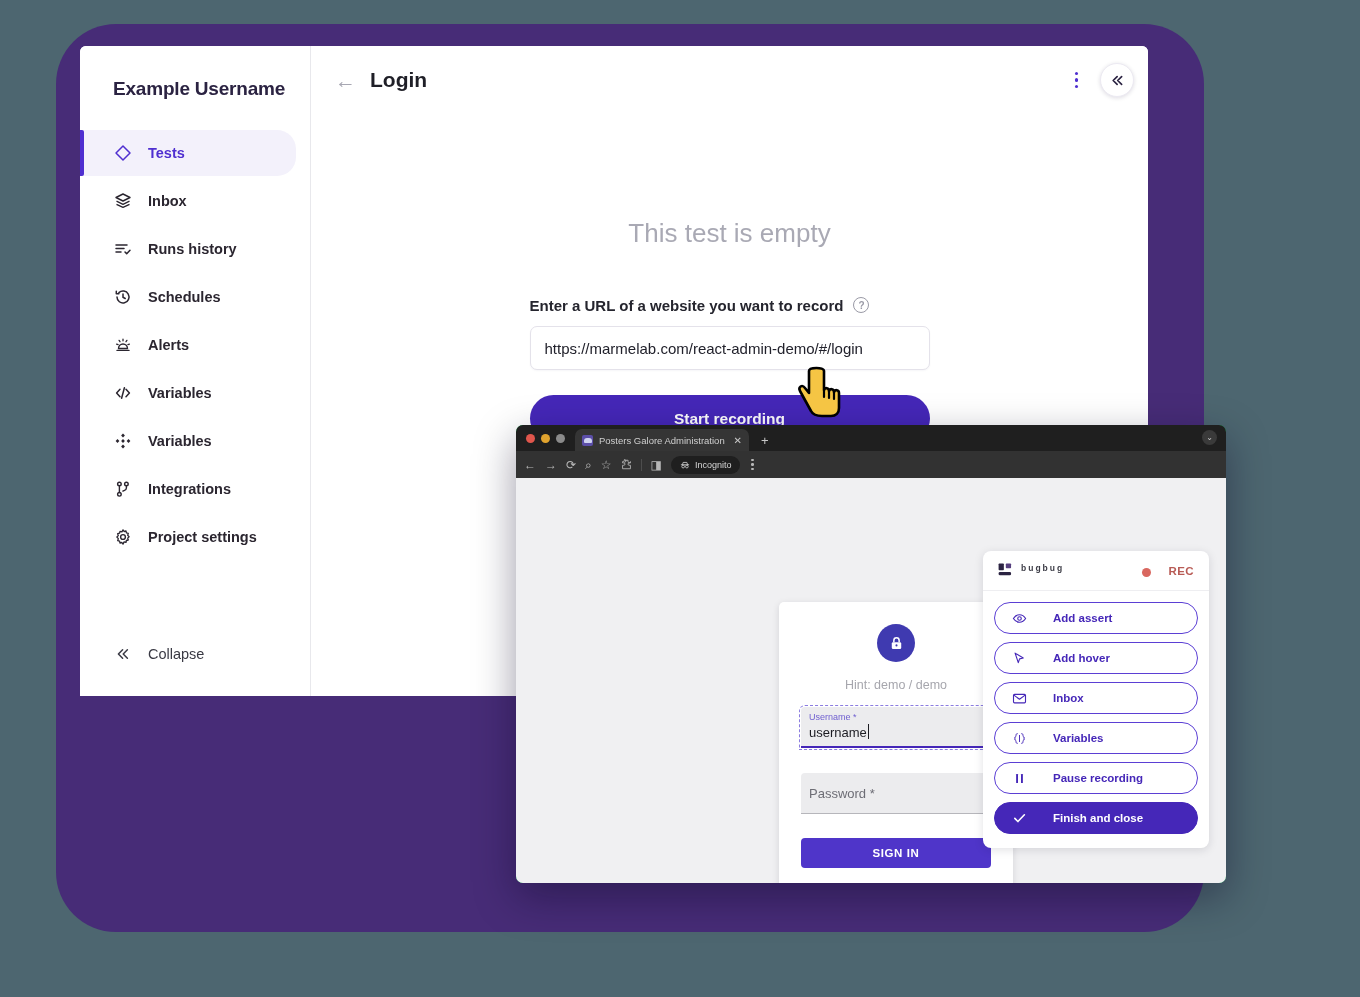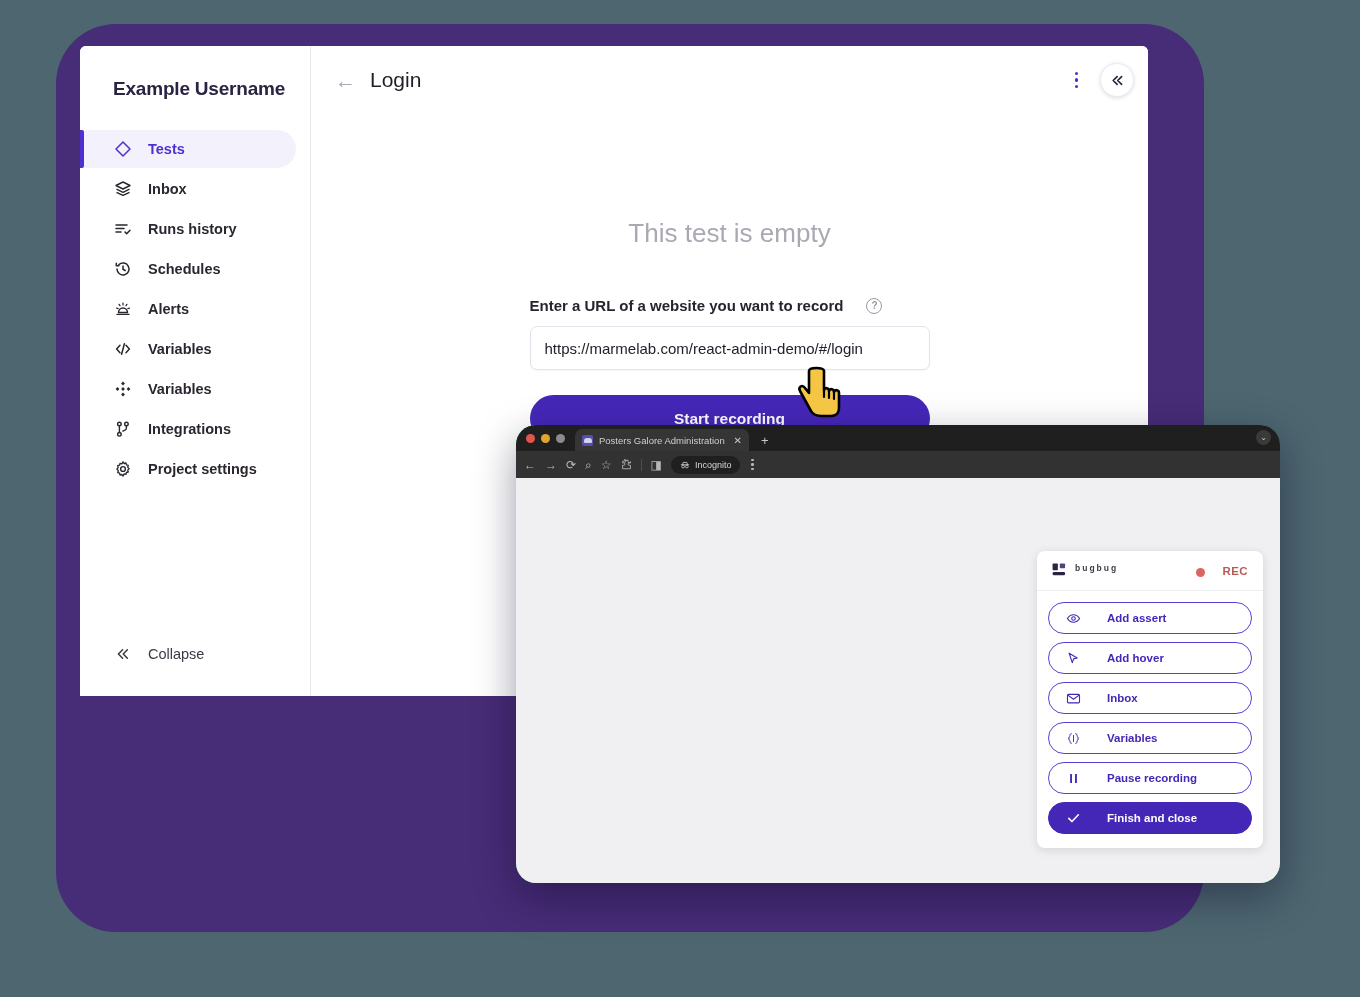--- a/index.html
+++ b/index.html
@@ -59,21 +59,21 @@
   }
   .nav {
     margin-top: 30px;
     flex: 1;
   }
   .nav-item {
     position: relative;
     display: flex;
     align-items: center;
     gap: 16px;
-    height: 38px;
+    height: 46px;
     margin: 0 14px 2px 0;
     padding-left: 33px;
     border-radius: 0 19px 19px 0;
     font-size: 14.5px;
     font-weight: bold;
     color: #2b2630;
     cursor: pointer;
   }
   .nav-item.active {
     background: #f3f1fb;
@@ -123,21 +123,21 @@
     gap: 14px;
   }
   .back-arrow {
     font-size: 21px;
     color: #a8a8b3;
     cursor: pointer;
     line-height: 1;
   }
   .page-title {
     font-size: 21px;
-    font-weight: normal;
+    font-weight: bold;
     color: #1f1f27;
   }
   .header-spacer { flex: 1; }
   .kebab {
     display: flex; flex-direction: column; gap: 3px;
     cursor: pointer; padding: 6px;
   }
   .kebab i { width: 3.5px; height: 3.5px; border-radius: 50%; background: #4f2fd0; display: block; }
   .collapse-btn {
     width: 34px; height: 34px; border-radius: 50%;
@@ -154,21 +154,21 @@
     flex-direction: column;
     align-items: center;
     padding-top: 104px;
   }
   .empty-title {
     font-size: 26px;
     color: #a9a9b4;
     margin-bottom: 48px;
   }
   .url-label {
-    display: flex; align-items: center; gap: 23px;
+    display: flex; align-items: flex-start; gap: 10px;
     font-size: 15px; font-weight: bold; color: #25252e;
     width: 400px;
     margin-bottom: 12px;
   }
   .help-icon {
     width: 16px; height: 16px; border-radius: 50%;
     border: 1.4px solid #9a9aa6; color: #9a9aa6;
     font-size: 10px; font-weight: bold;
     display: flex; align-items: center; justify-content: center;
   }
@@ -199,22 +199,22 @@
     left: 795px; top: 363px;
     width: 52px; height: 56px;
     z-index: 30;
     pointer-events: none;
   }
 
   
   .browser {
     position: absolute;
     left: 516px; top: 425px;
-    width: 764px; height: 458px;
-    border-radius: 20px;
+    width: 710px; height: 458px;
+    border-radius: 7px;
     background: #22c55e;
     box-shadow: 0 14px 42px rgba(10,5,35,.40);
     overflow: hidden;
     z-index: 20;
   }
   .tab-strip {
     height: 26px;
     background: #1f1f1f;
     display: flex;
     align-items: flex-end;
@@ -621,20 +621,44 @@
 
     <span class="tb-kebab">
         <i></i>
         <i></i>
         <i></i>
       </span>
   </div>
 
   <div class="page-body">
 
+    <div class="login-card">
+      <div class="lock-circle">
+        <svg width="17" height="17" viewBox="0 0 18 18">
+            <rect x="4" y="7.6" width="10" height="7.2" rx="1.4" fill="#ffffff"></rect>
+            <path d="M6.2 7.6V5.8a2.8 2.8 0 0 1 5.6 0v1.8" fill="none" stroke="#ffffff" stroke-width="1.6"></path>
+            <circle cx="9" cy="11" r="1.1" fill="#3f3ab0"></circle>
+          </svg>
+      </div>
+
+      <div class="hint-text">Hint: demo / demo</div>
+
+      <div class="mui-field filled-focus">
+        <span class="mui-label">Username *</span>
+        <span class="mui-value">username</span>
+      </div>
+
+      <div class="field-gap"></div>
+
+      <div class="mui-field empty">
+        <span class="mui-placeholder">Password *</span>
+      </div>
+
+      <button class="signin-btn">SIGN IN</button>
+    </div>
 
     <div class="recorder">
       <div class="rec-head">
         <span class="brand">
           <svg width="19" height="15" viewBox="0 0 20 16">
             <rect x="0.5" y="0.5" width="5.6" height="7.2" rx="0.8" fill="#2b2342"></rect>
             <rect x="8.2" y="0.5" width="5.6" height="5.2" rx="0.8" fill="#57407f"></rect>
             <rect x="0.5" y="9.6" width="13.3" height="3.4" rx="1.4" fill="#2b2342"></rect>
           </svg>
           <span class="brand-word">bugbug</span>

